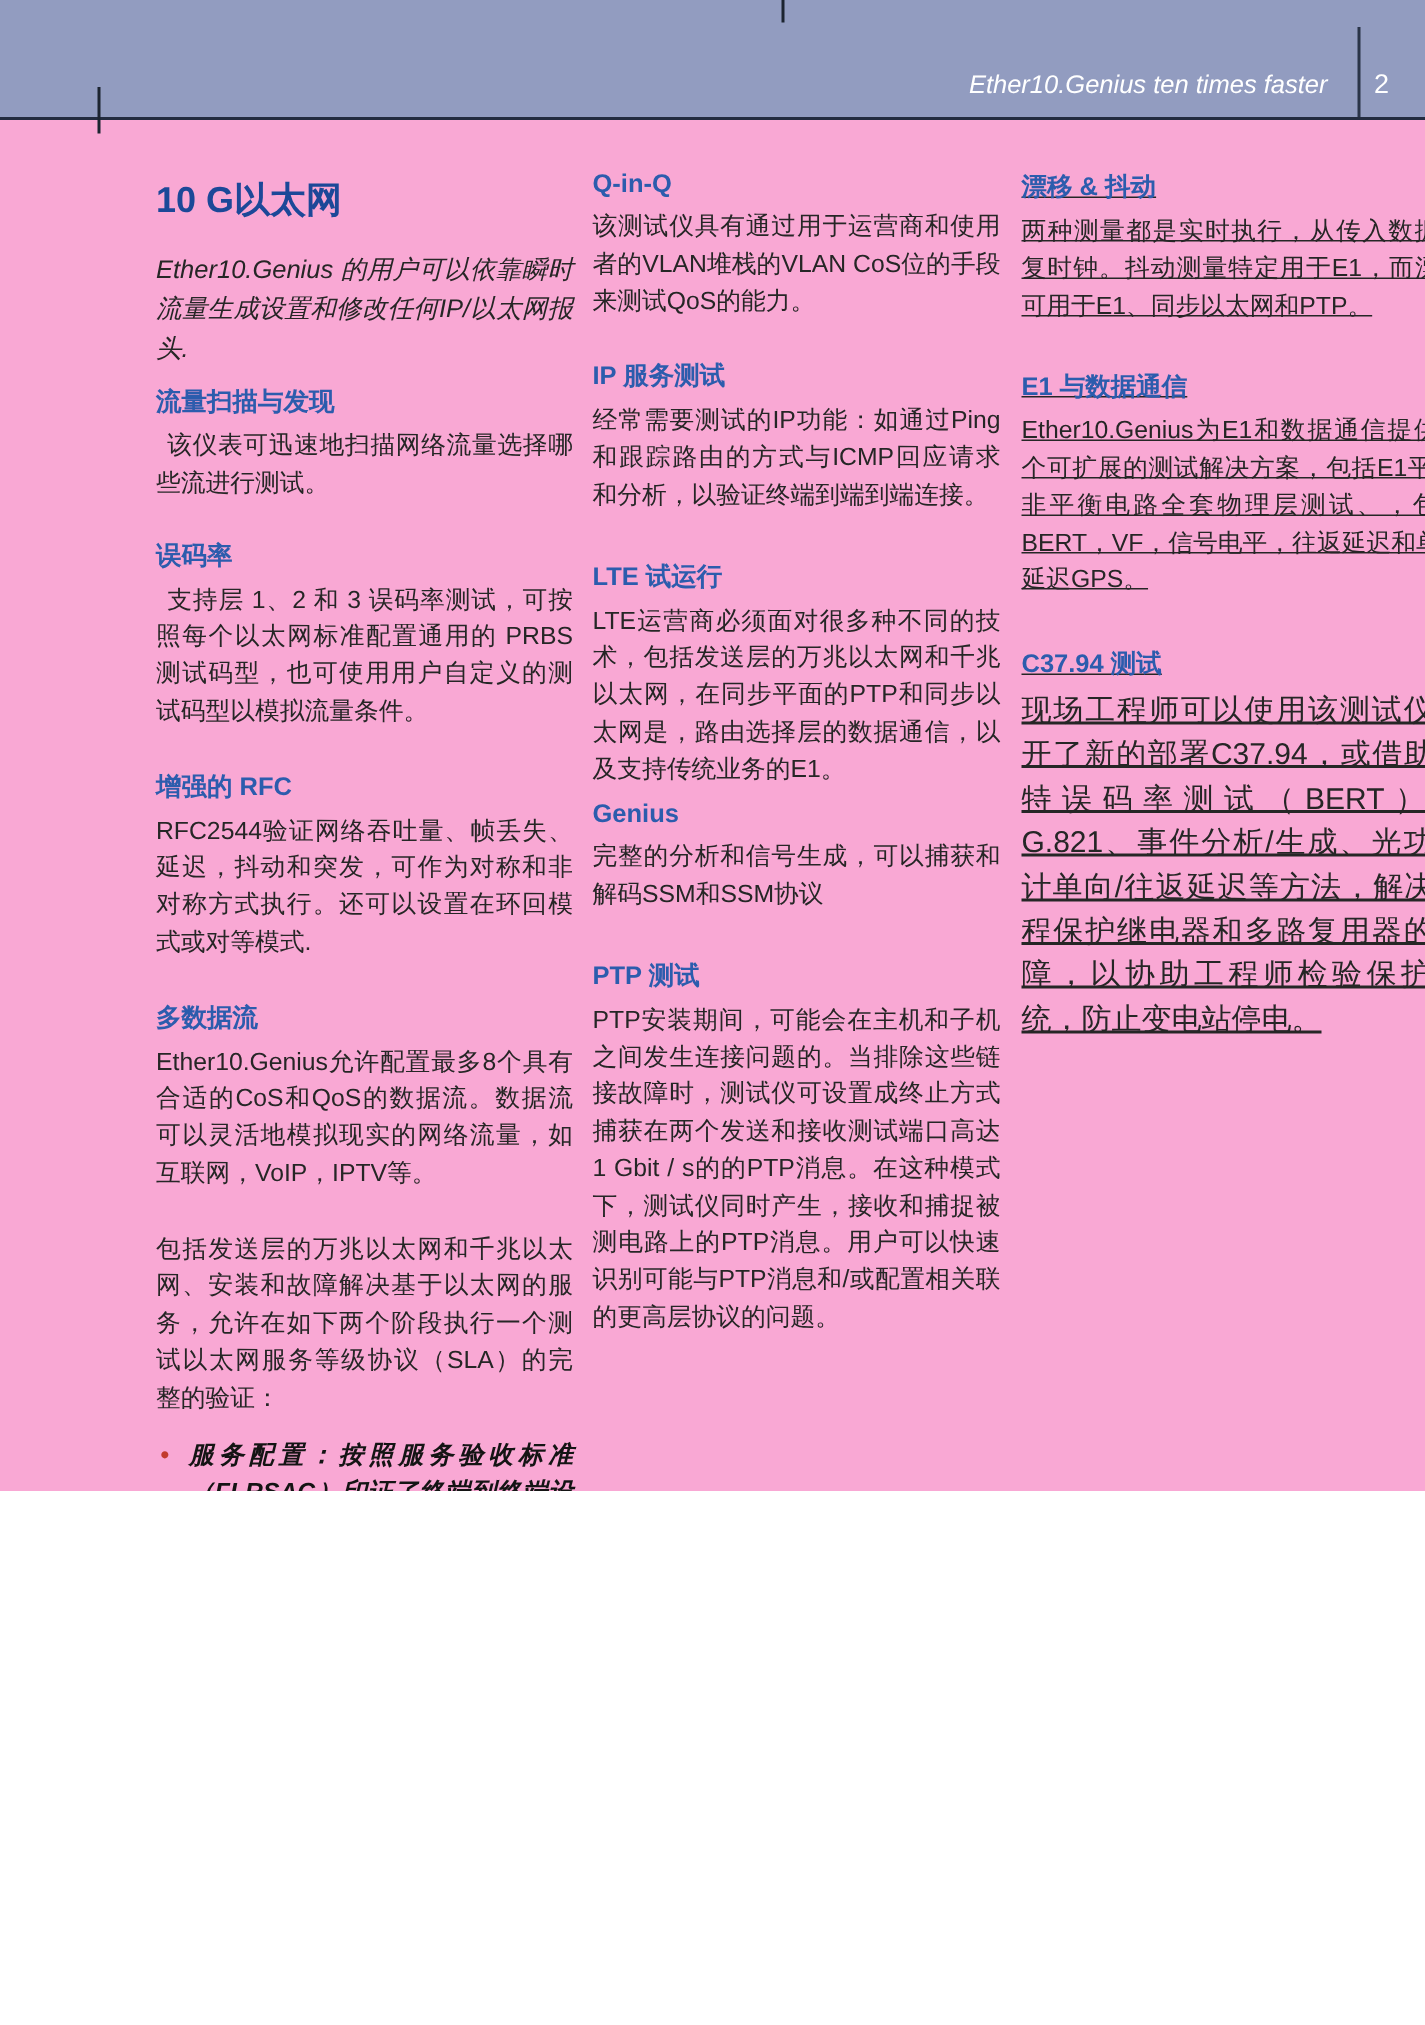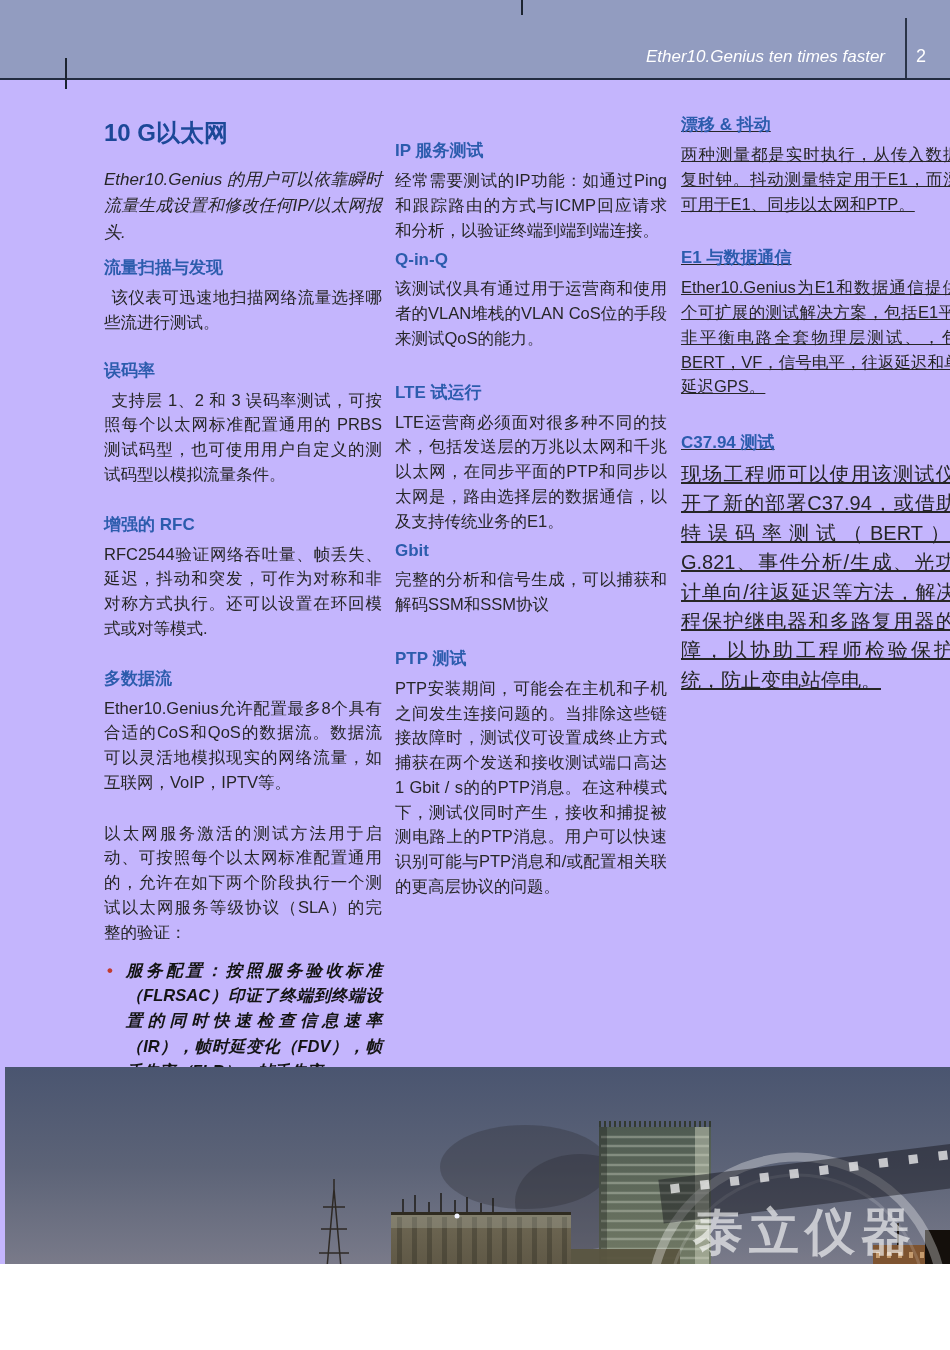--- a/index.html
+++ b/index.html
@@ -1,16 +1,16 @@
 <!DOCTYPE html>
 <html><head>
 <meta charset="utf-8">
 <style>
   html,body{margin:0;padding:0;background:#ffffff;}
-  .page{position:relative;width:950px;height:1264px;background:#c4b5fd;overflow:hidden;
+  .page{position:relative;width:950px;height:994px;background:#f9a8d4;overflow:hidden;
         font-family:"Liberation Sans",sans-serif;}
   
   .band{position:absolute;left:0;top:0;width:950px;height:78px;background:#929cc0;
         border-bottom:2px solid #232c40;}
   .band-title{position:absolute;right:65px;top:47px;font-size:17px;font-style:italic;color:#ffffff;}
   .band-divider{position:absolute;left:905px;top:18px;width:2px;height:60px;background:#2a3448;}
   .band-pagenum{position:absolute;left:916px;top:46px;font-size:18px;color:#ffffff;}
   .mark{position:absolute;background:#1c2430;}
   .mark-top{left:521px;top:0;width:2px;height:15px;}
   .mark-left{left:65px;top:58px;width:2px;height:31px;}
@@ -68,43 +68,43 @@
     </div>
     <div class="sec" style="margin-top:26px">
       <h2>增强的 RFC</h2>
       <p>RFC2544验证网络吞吐量、帧丢失、延迟，抖动和突发，可作为对称和非对称方式执行。还可以设置在环回模式或对等模式.</p>
     </div>
     <div class="sec tight" style="margin-top:26px">
       <h2>多数据流</h2>
       <p>Ether10.Genius允许配置最多8个具有合适的CoS和QoS的数据流。数据流可以灵活地模拟现实的网络流量，如互联网，VoIP，IPTV等。</p>
     </div>
     <div class="sec tight" style="margin-top:26px">
-      <p>以太网服务激活的测试方法用于启动、可按照每个以太网标准配置通用的，允许在如下两个阶段执行一个测试以太网服务等级协议（SLA）的完整的验证：</p>
+      <p>包括发送层的万兆以太网和千兆以太网、安装和故障解决基于以太网的服务，允许在如下两个阶段执行一个测试以太网服务等级协议（SLA）的完整的验证：</p>
     </div>
     <ul class="bullets">
       <li class="hang">服务配置：按照服务验收标准（FLRSAC）印证了终端到终端设置的同时快速检查信息速率（IR），帧时延变化（FDV），帧丢失率（FLR），帧丢失率.</li>
       <li class="flush">服务性能：传输所有配置的业务流的CIR，确认所有的流量能够在满载情况下在网络中传输，同时检查IR，FDV，FLR和可用性。</li>
     </ul>
   </div>
 
   <div class="col col2">
+    <div class="sec">
+      <h2>Q-in-Q</h2>
+      <p>该测试仪具有通过用于运营商和使用者的VLAN堆栈的VLAN  CoS位的手段来测试QoS的能力。</p>
+    </div>
     <div class="sec tight" style="margin-top:26px">
       <h2>IP 服务测试</h2>
       <p>经常需要测试的IP功能：如通过Ping和跟踪路由的方式与ICMP回应请求和分析，以验证终端到端到端连接。</p>
     </div>
-    <div class="sec">
-      <h2>Q-in-Q</h2>
-      <p>该测试仪具有通过用于运营商和使用者的VLAN堆栈的VLAN  CoS位的手段来测试QoS的能力。</p>
-    </div>
     <div class="sec tight" style="margin-top:30px">
       <h2>LTE 试运行</h2>
       <p>LTE运营商必须面对很多种不同的技术，包括发送层的万兆以太网和千兆以太网，在同步平面的PTP和同步以太网是，路由选择层的数据通信，以及支持传统业务的E1。</p>
     </div>
     <div class="sec tight">
-      <h2>Gbit</h2>
+      <h2>Genius</h2>
       <p>完整的分析和信号生成，可以捕获和解码SSM和SSM协议</p>
     </div>
     <div class="sec" style="margin-top:30px">
       <h2>PTP 测试</h2>
       <p>PTP安装期间，可能会在主机和子机之间发生连接问题的。当排除这些链接故障时，测试仪可设置成终止方式捕获在两个发送和接收测试端口高达1 Gbit / s的的PTP消息。在这种模式下，测试仪同时产生，接收和捕捉被测电路上的PTP消息。用户可以快速识别可能与PTP消息和/或配置相关联的更高层协议的问题。</p>
     </div>
   </div>
 
   <div class="col col3">
     <div class="sec tight">

